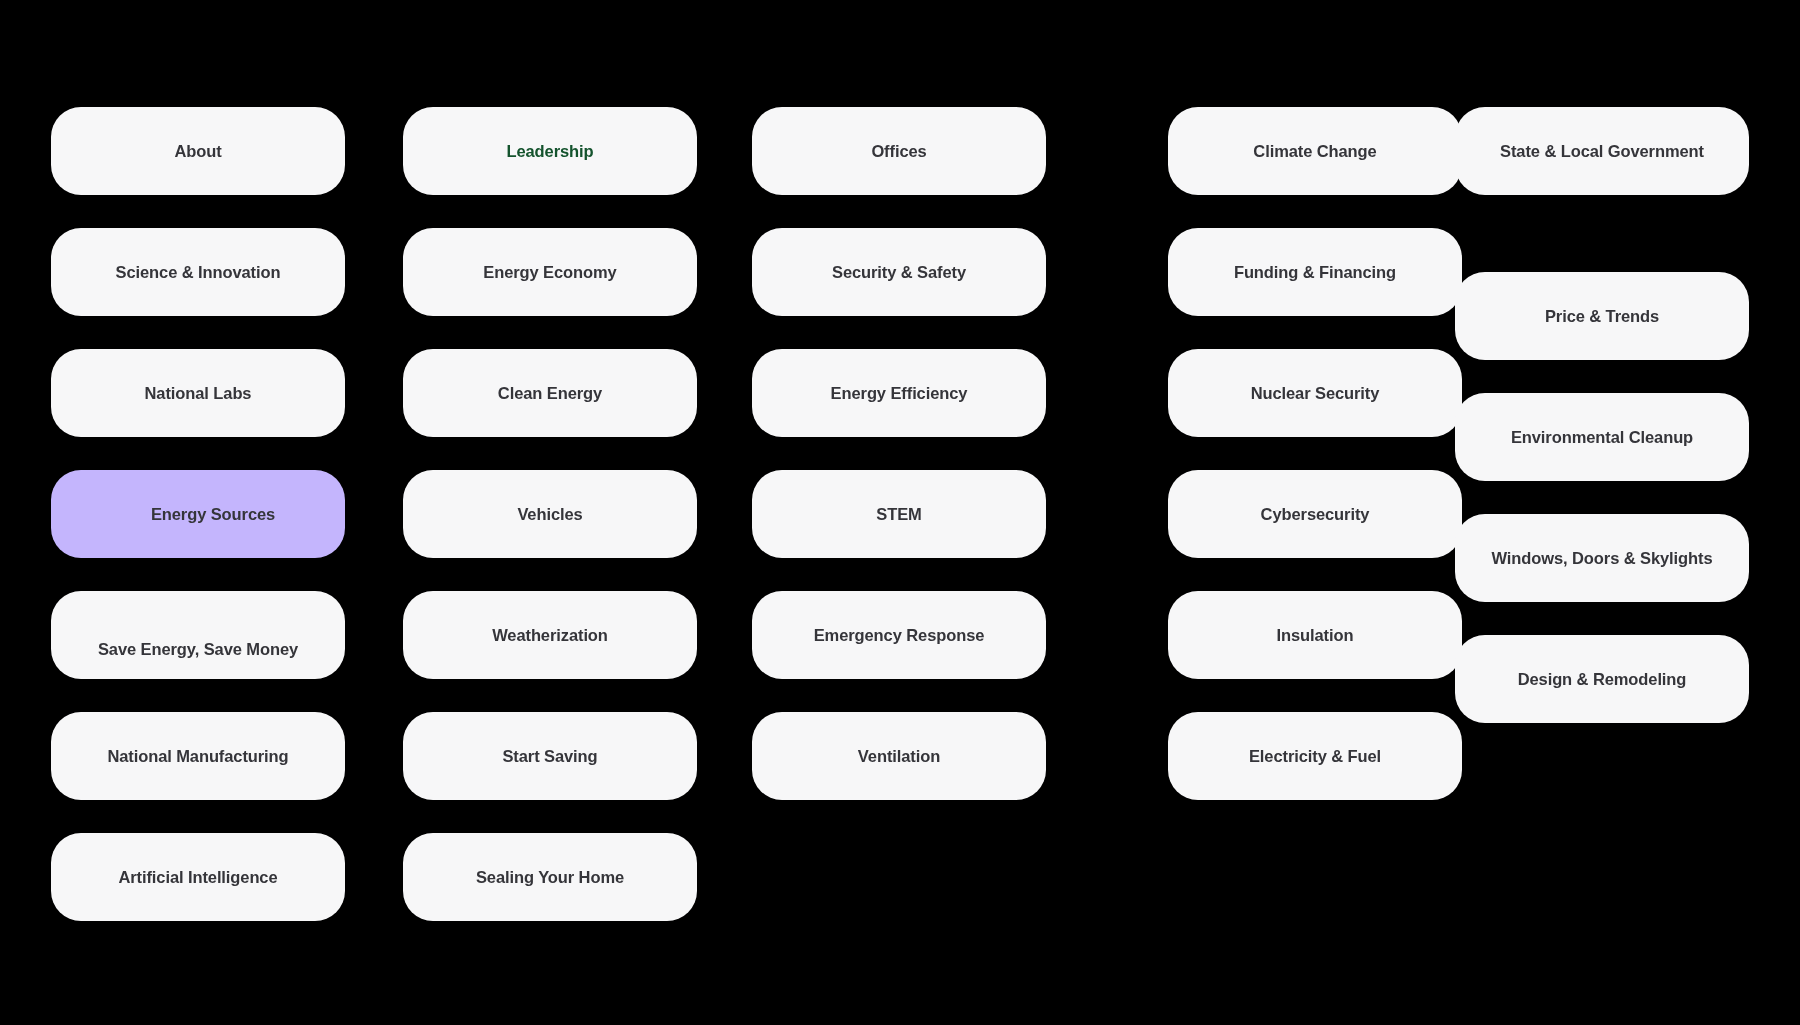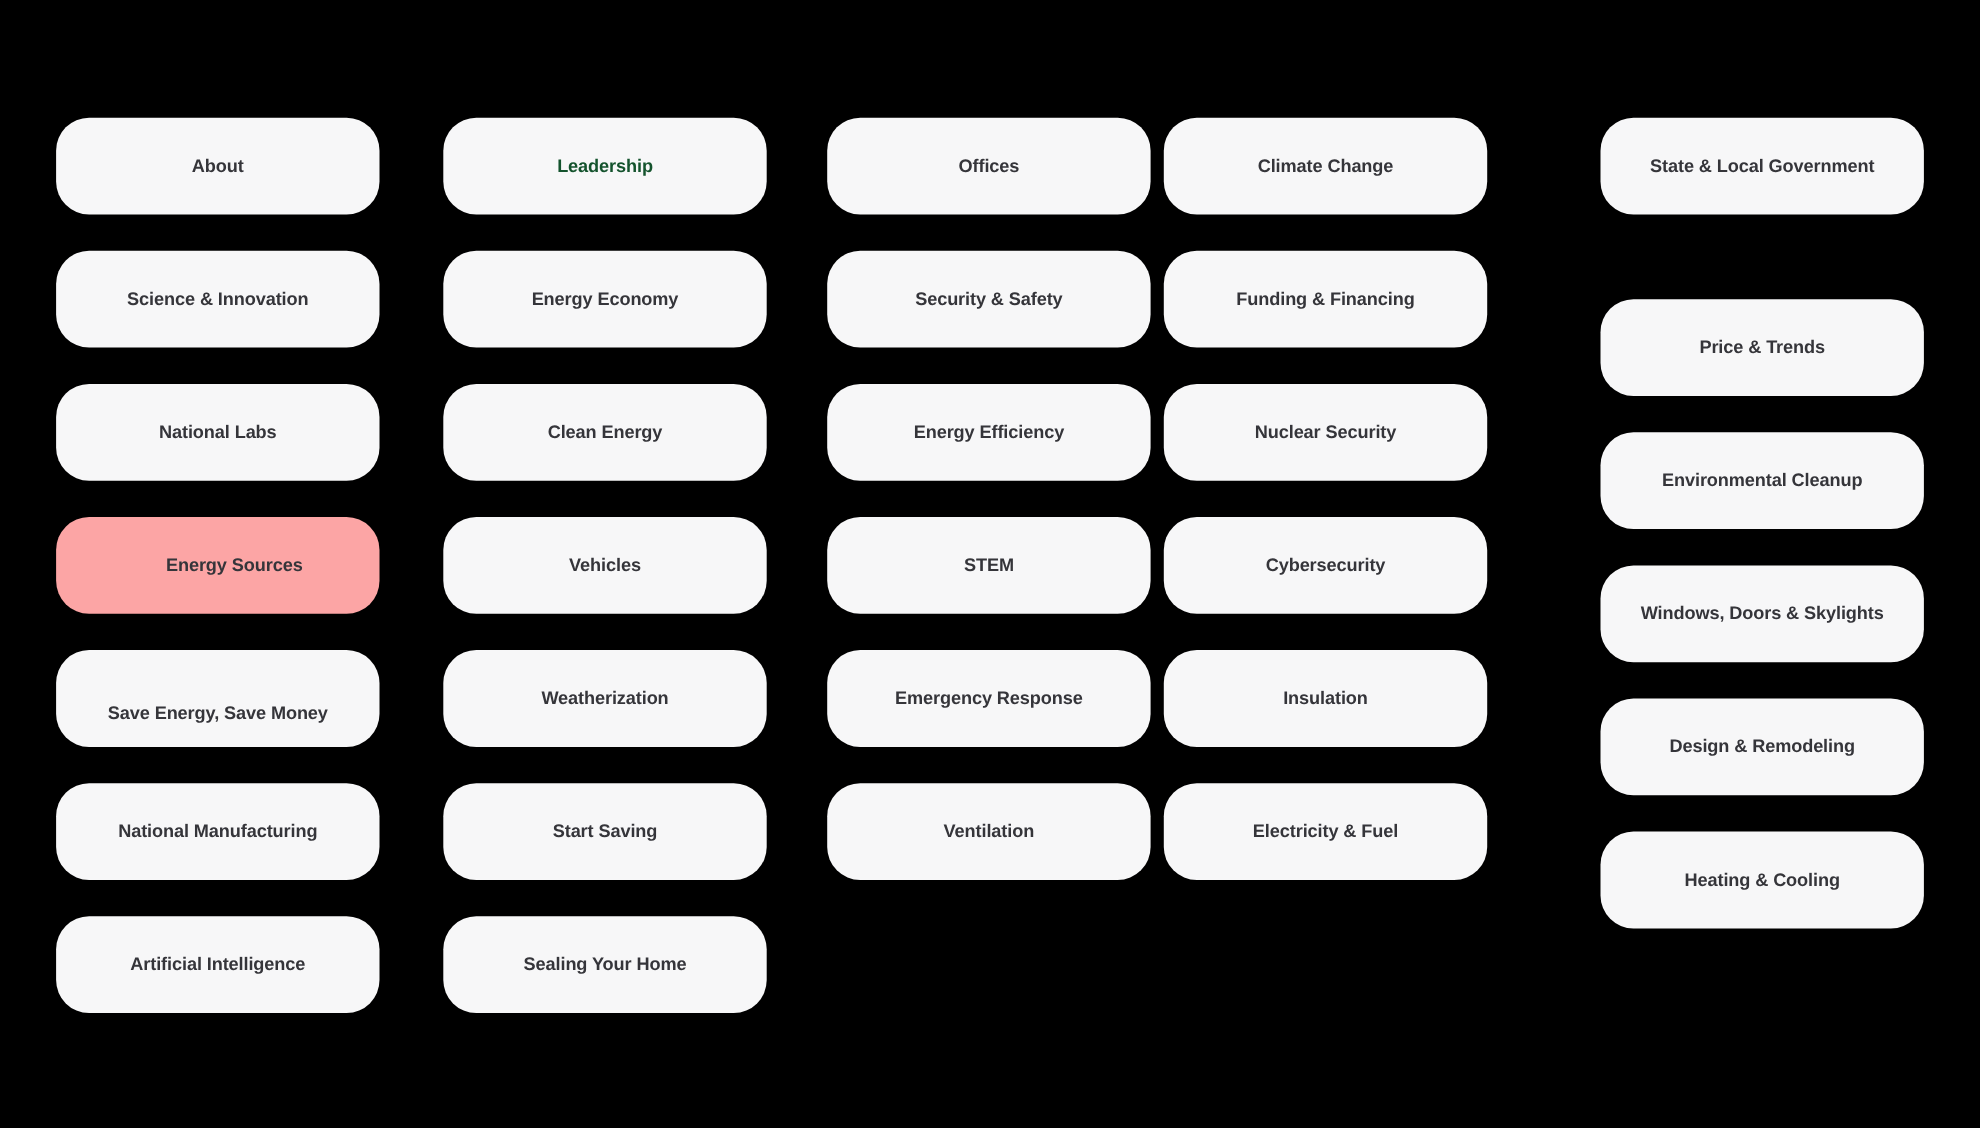--- a/index.html
+++ b/index.html
@@ -56,21 +56,21 @@
   <div class="column" style="left: 51px; width: 294px;">
       <div class="pill" style="background: rgb(247, 247, 248);">
         <span class="pill-label" style="color: rgb(53, 53, 58);">About</span>
       </div>
       <div class="pill" style="background: rgb(247, 247, 248);">
         <span class="pill-label" style="color: rgb(53, 53, 58);">Science &amp; Innovation</span>
       </div>
       <div class="pill" style="background: rgb(247, 247, 248);">
         <span class="pill-label" style="color: rgb(53, 53, 58);">National Labs</span>
       </div>
-      <div class="pill" style="background: #fca5a5; padding-left: 44px;">
+      <div class="pill" style="background: #c4b5fd; padding-left: 44px;">
         <span class="pill-label" style="color: rgb(53, 53, 58);">Energy Sources</span>
       </div>
       <div class="pill" style="background: rgb(247, 247, 248);">
         <span class="pill-label" style="color: rgb(53, 53, 58); margin-top: 28px;">Save Energy, Save Money</span>
       </div>
       <div class="pill" style="background: rgb(247, 247, 248);">
         <span class="pill-label" style="color: rgb(53, 53, 58);">National Manufacturing</span>
       </div>
       <div class="pill" style="background: rgb(247, 247, 248);">
         <span class="pill-label" style="color: rgb(53, 53, 58);">Artificial Intelligence</span>
@@ -112,21 +112,21 @@
       <div class="pill" style="background: rgb(247, 247, 248);">
         <span class="pill-label" style="color: rgb(53, 53, 58);">STEM</span>
       </div>
       <div class="pill" style="background: rgb(247, 247, 248);">
         <span class="pill-label" style="color: rgb(53, 53, 58);">Emergency Response</span>
       </div>
       <div class="pill" style="background: rgb(247, 247, 248);">
         <span class="pill-label" style="color: rgb(53, 53, 58);">Ventilation</span>
       </div>
     </div>
-  <div class="column" style="left: 1058px; width: 294px;">
+  <div class="column" style="left: 1168px; width: 294px;">
       <div class="pill" style="background: rgb(247, 247, 248);">
         <span class="pill-label" style="color: rgb(53, 53, 58);">Climate Change</span>
       </div>
       <div class="pill" style="background: rgb(247, 247, 248);">
         <span class="pill-label" style="color: rgb(53, 53, 58);">Funding &amp; Financing</span>
       </div>
       <div class="pill" style="background: rgb(247, 247, 248);">
         <span class="pill-label" style="color: rgb(53, 53, 58);">Nuclear Security</span>
       </div>
       <div class="pill" style="background: rgb(247, 247, 248);">
@@ -148,17 +148,14 @@
       </div>
       <div class="pill" style="background: rgb(247, 247, 248);">
         <span class="pill-label" style="color: rgb(53, 53, 58);">Environmental Cleanup</span>
       </div>
       <div class="pill" style="background: rgb(247, 247, 248);">
         <span class="pill-label" style="color: rgb(53, 53, 58);">Windows, Doors &amp; Skylights</span>
       </div>
       <div class="pill" style="background: rgb(247, 247, 248);">
         <span class="pill-label" style="color: rgb(53, 53, 58);">Design &amp; Remodeling</span>
       </div>
-      <div class="pill" style="background: rgb(247, 247, 248);">
-        <span class="pill-label" style="color: rgb(53, 53, 58);">Heating &amp; Cooling</span>
-      </div>
     </div>
 </div>
 
 </body></html>

